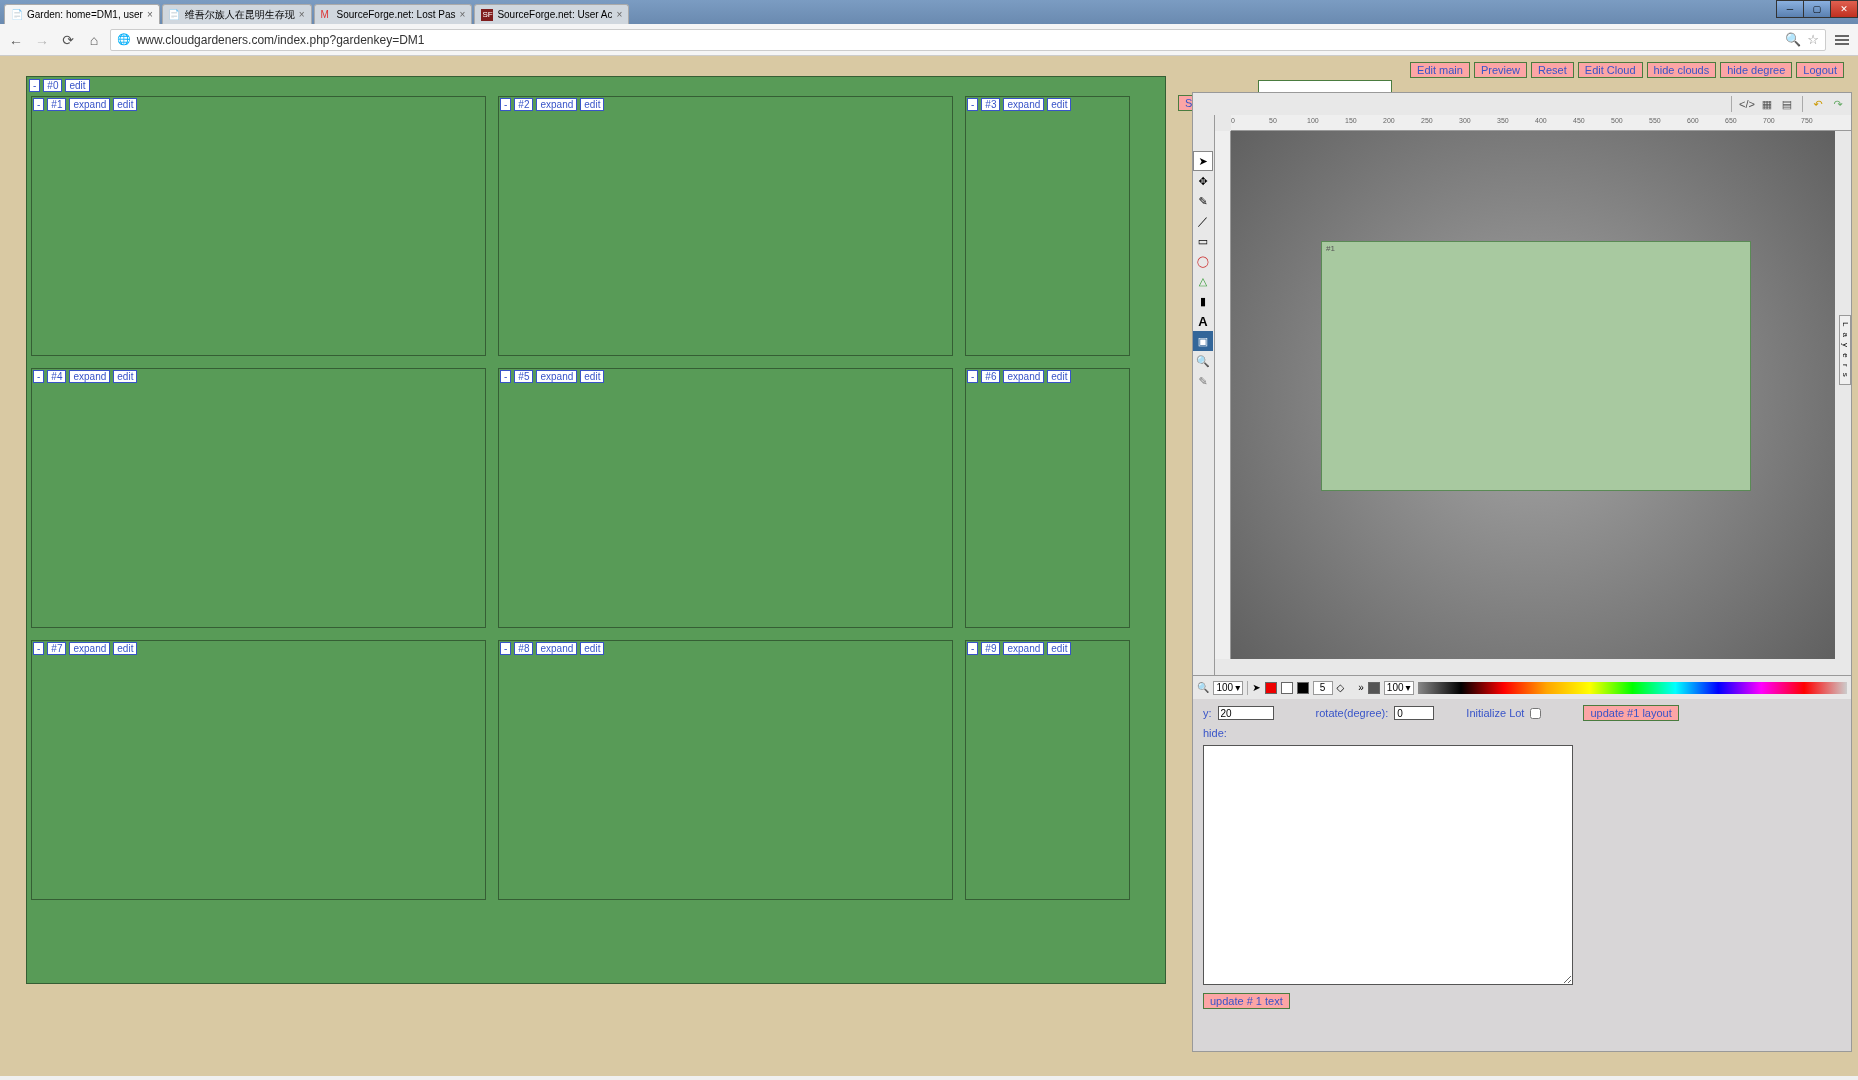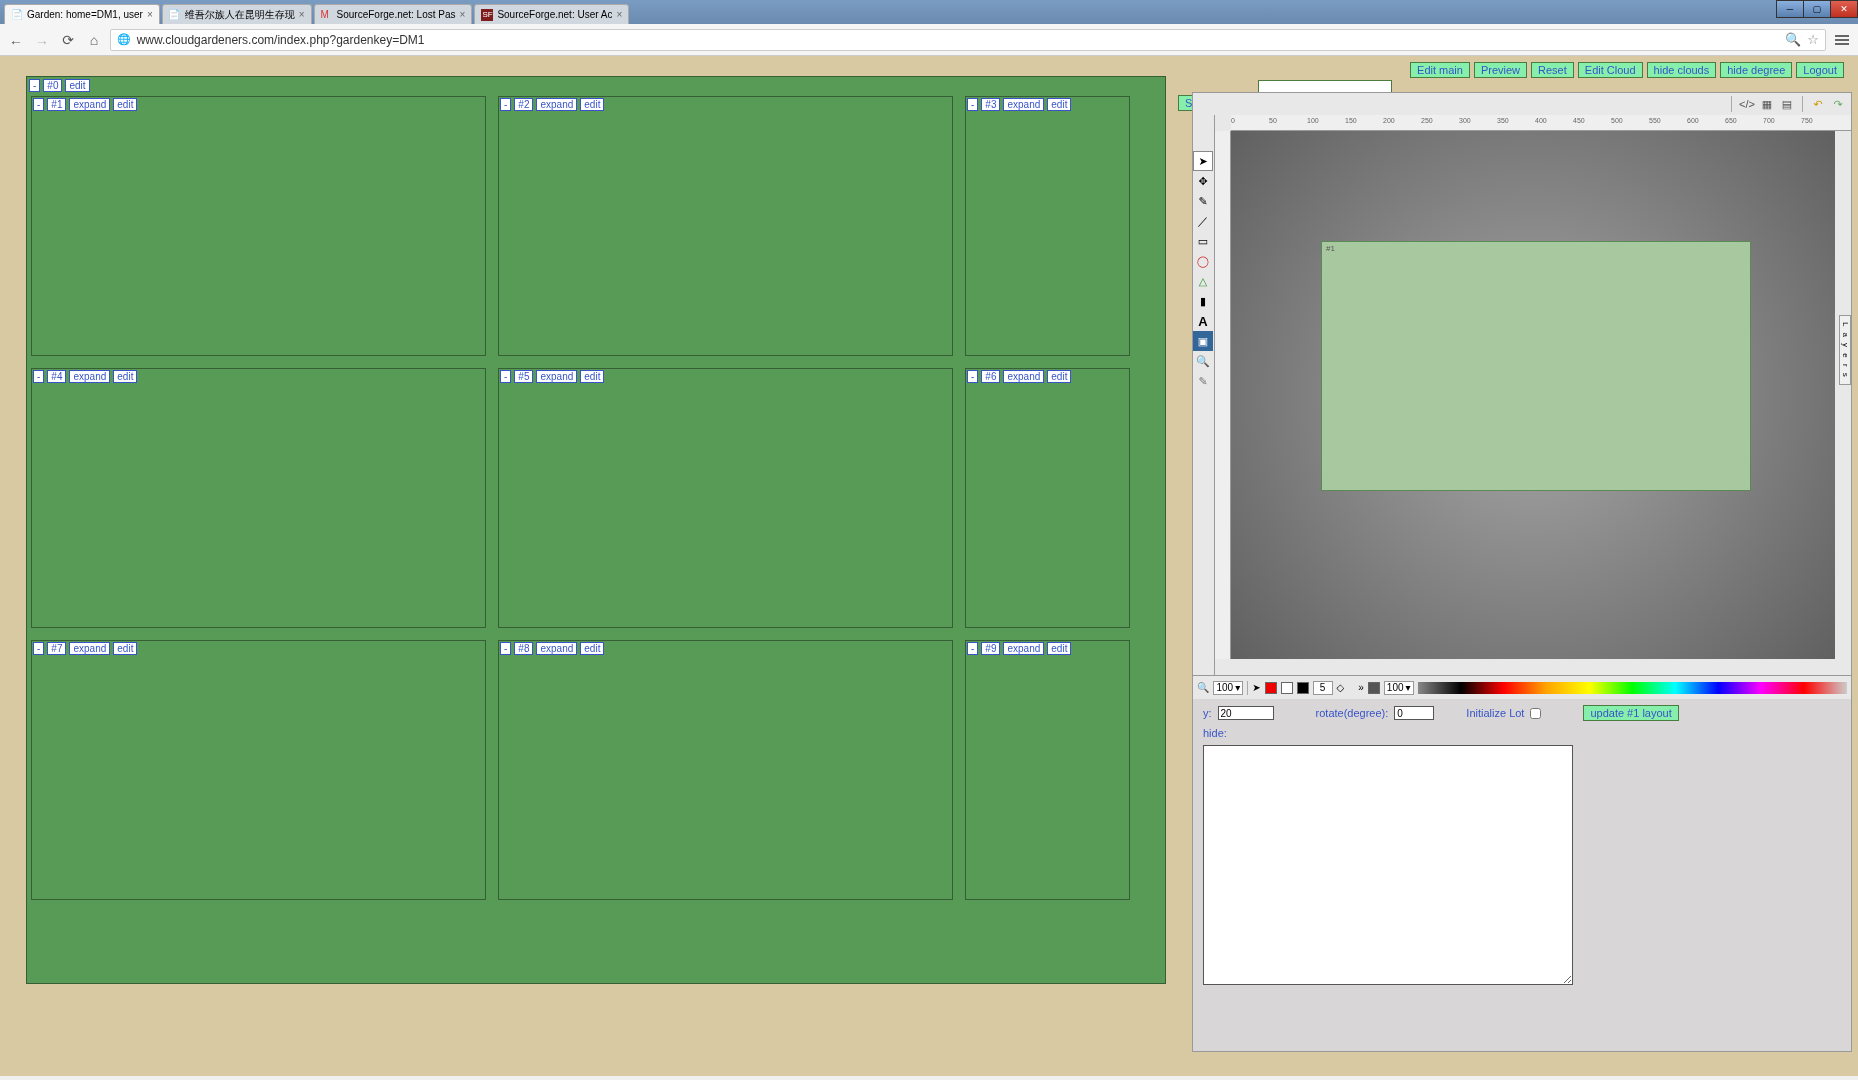--- a/index.html
+++ b/index.html
@@ -23,21 +23,21 @@
 .url-bar { flex: 1; height: 22px; border: 1px solid #ccc; border-radius: 2px; background: #fff; display: flex; align-items: center; padding: 0 6px; font-size: 12px; color: #333; }
 .url-bar .globe { margin-right: 6px; color: #888; font-size: 11px; }
 .url-icons { display: flex; gap: 6px; color: #888; font-size: 13px; }
 .menu-icon { width: 20px; display: flex; flex-direction: column; gap: 2px; align-items: center; justify-content: center; cursor: pointer; }
 .menu-icon span { width: 14px; height: 2px; background: #666; }
 
 
 .page { background: #d9c9a3; height: calc(1080px - 56px); position: relative; }
 
 .top-buttons { position: absolute; top: 6px; right: 14px; display: flex; gap: 4px; }
-.btn { background: #86efac; border: 1px solid #4a7c3f; color: #3854c8; font-size: 11px; padding: 1px 6px; cursor: pointer; font-family: inherit; }
+.btn { background: #fca5a5; border: 1px solid #4a7c3f; color: #3854c8; font-size: 11px; padding: 1px 6px; cursor: pointer; font-family: inherit; }
 
 .sub-row { position: absolute; top: 24px; right: 14px; display: flex; align-items: center; gap: 16px; }
 .sub-row input { border: 1px solid #4a7c3f; font-size: 11px; padding: 16px 4px; width: 134px; }
 
 .garden-area { position: absolute; left: 26px; top: 20px; width: 1140px; height: 908px; background: #589b57; border: 1px solid #355e34; padding: 2px; }
 .garden-top { display: flex; gap: 3px; margin-bottom: 2px; }
 .grid { display: grid; grid-template-columns: repeat(3, 1fr); gap: 12px; padding: 2px; }
 .lot { background: #589b57; border: 1px solid #355e34; height: 260px; width: 455px; }
 .lot:nth-child(3n) { width: 165px; }
 .lot-head { display: flex; gap: 3px; padding: 1px; }
@@ -322,17 +322,20 @@
         <span style="width:20px"></span>
         <span class="flabel">Initialize Lot</span>
         <input type="checkbox" class="chk" style="">
         <span style="width:30px"></span>
         <button class="btn">update #1 layout</button>
       </div>
       <div class="frow">
         <span class="flabel">hide:</span>
       </div>
       <textarea style=""></textarea>
+      <div class="frow" style="margin-top:6px">
+        <button class="btn">update # 1 text</button>
+      </div>
     </div>
   </div>
 
   <div class="status-bar"></div>
 </div>
 
 </body></html>

